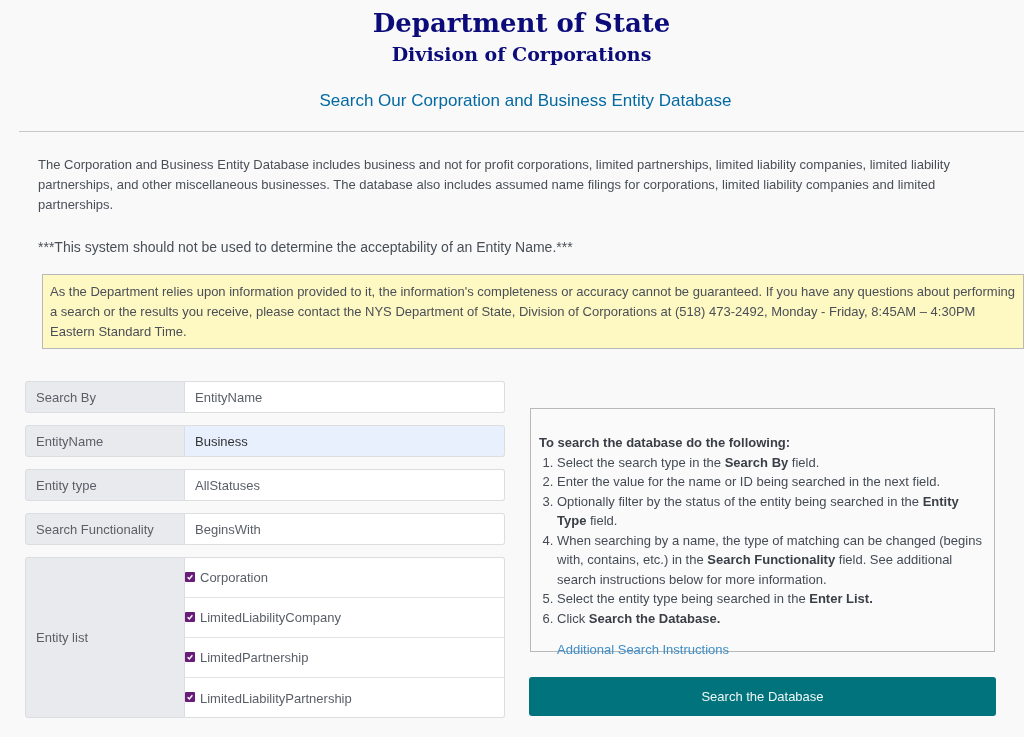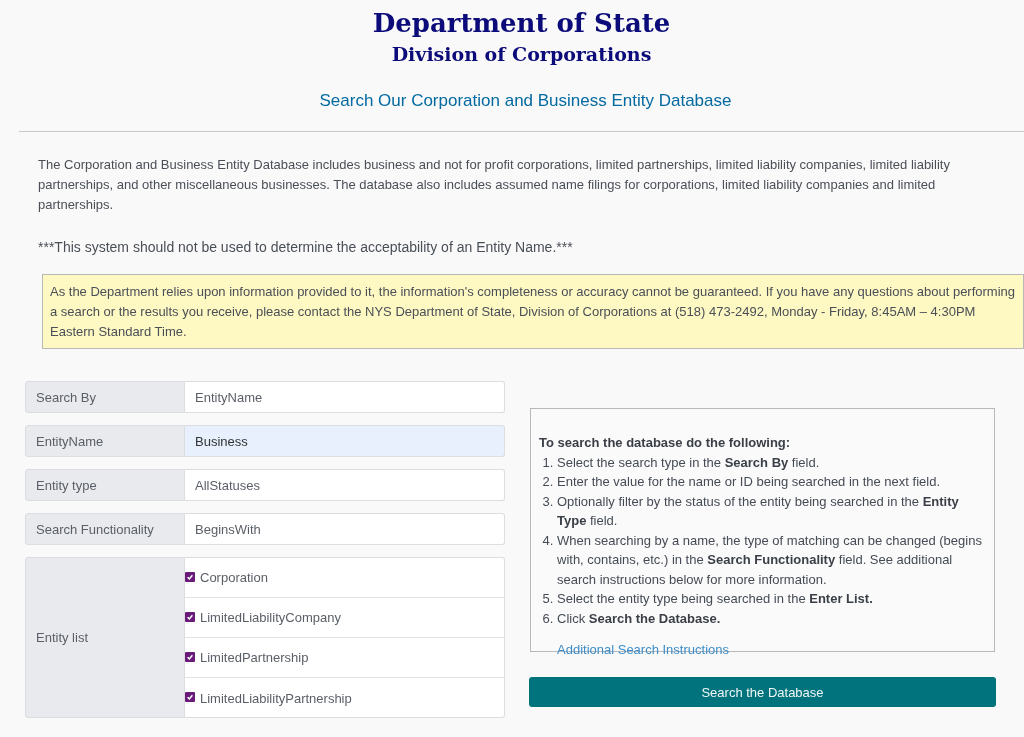--- a/index.html
+++ b/index.html
@@ -70,21 +70,21 @@
     .instructions {
       position: absolute; left: 530px; top: 408px; width: 465px; height: 244px;
       border: 1px solid #b8b8b8; background: #fafafa; padding: 24px 8px;
       font-size: 13px; color: #454b55; line-height: 19.5px;
     }
     .instructions .title { font-weight: bold; color: #3a3f47; }
     .instructions ol { margin: 0; padding-left: 18px; }
     .instructions b { color: #3a3f47; }
     .instr-link { display: inline-block; margin-top: 12px; margin-left: 18px; color: #3c8dc9; text-decoration: none; }
     .search-btn {
-      position: absolute; left: 529px; top: 677px; width: 467px; height: 30px;
+      position: absolute; left: 529px; top: 677px; width: 467px; height: 39px;
       background: #00737c; color: #f0f7f7; border: none; border-radius: 3px;
       font-family: "Liberation Sans", sans-serif; font-size: 13px; cursor: pointer;
     }
   </style>
 </head>
 <body>
 
 <div class="header">
   <div class="h-dept">Department of State</div>
   <div class="h-div">Division of Corporations</div>

